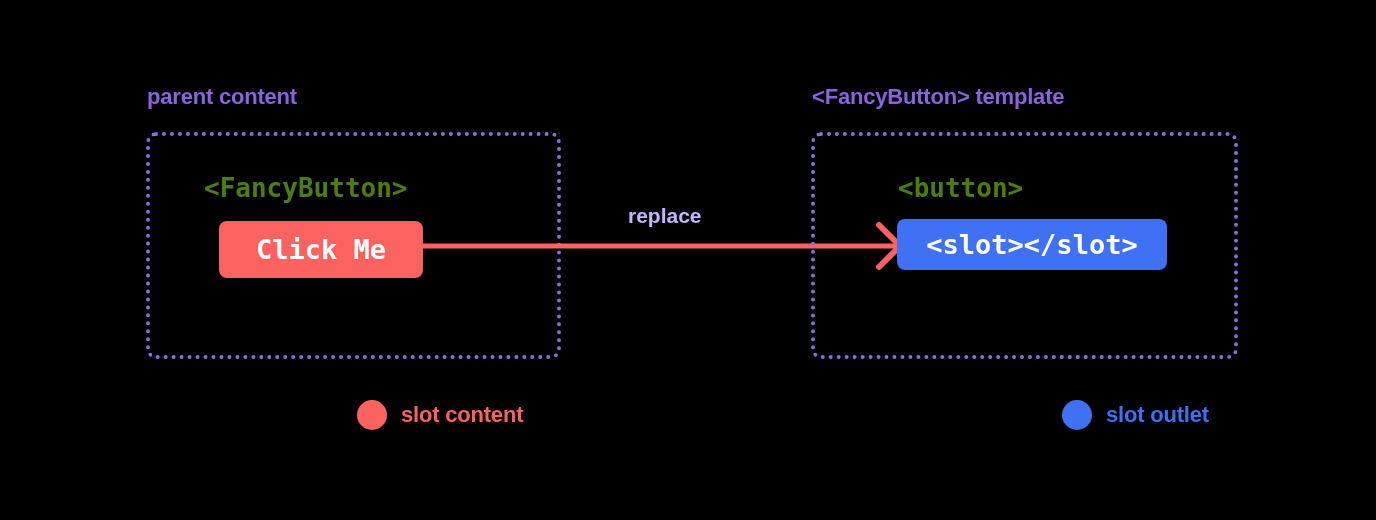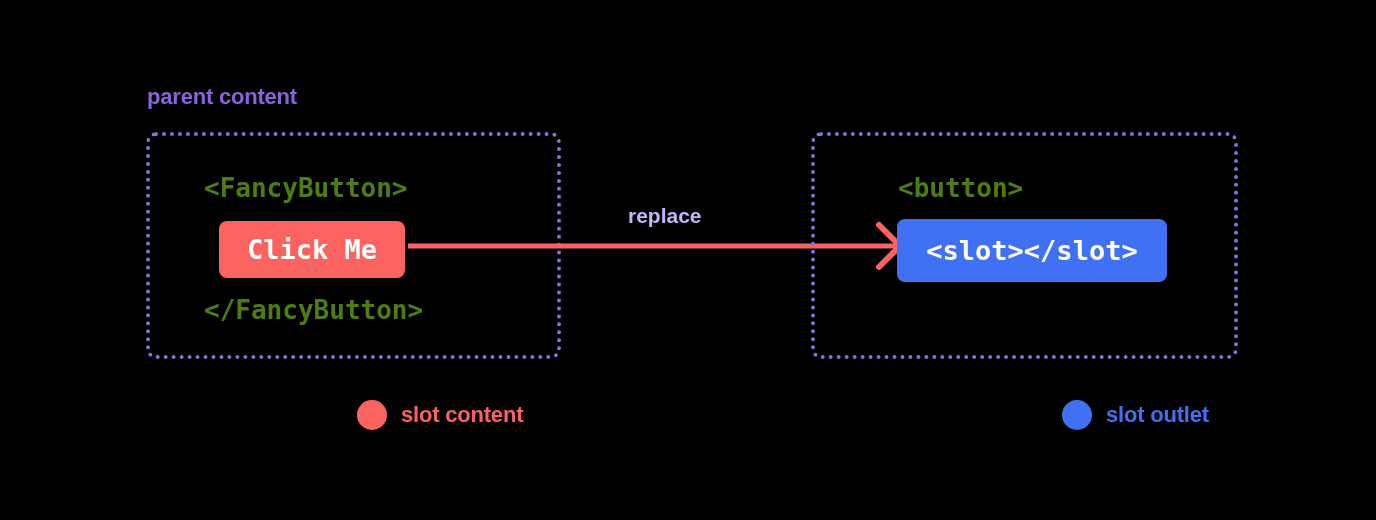--- a/index.html
+++ b/index.html
@@ -70,25 +70,25 @@
     justify-content: center;
     border-radius: 8px;
     font-family: "DejaVu Sans Mono", "Liberation Mono", monospace;
     font-weight: bold;
     font-size: 27px;
     color: #ffffff;
     white-space: pre;
     letter-spacing: 0px;
   }
   #chip-slot-content {
-    left: 219px; top: 221px; width: 186px; height: 57px;
+    left: 219px; top: 221px; width: 204px; height: 57px;
     background: #fb6361;
   }
   #chip-slot-outlet {
-    left: 897px; top: 219px; width: 270px; height: 63px;
+    left: 897px; top: 219px; width: 270px; height: 51px;
     background: #4070f4;
   }
 
   
   #arrow-svg {
     position: absolute;
     left: 400px;
     top: 205px;
     width: 520px;
     height: 82px;
@@ -142,29 +142,29 @@
 <div class="stage">
 
   <div class="panel-title" id="title-left">parent content</div>
 
   <div class="template-box" id="box-left"></div>
 
   <div class="code-line" id="code-open-left">&lt;FancyButton&gt;</div>
 
   <div class="chip" id="chip-slot-content">Click Me</div>
 
-  <div class="code-line" id="code-close-left">&lt;/FancyButton&gt;</div>
 
   <svg id="arrow-svg" viewBox="0 0 520 82" xmlns="http://www.w3.org/2000/svg">
     <line x1="8" y1="41" x2="500" y2="41" stroke="#fb6361" stroke-width="5" stroke-linecap="butt"></line>
     <polyline points="479,20 500,41 479,62" fill="none" stroke="#fb6361" stroke-width="6" stroke-linecap="round" stroke-linejoin="miter"></polyline>
   </svg>
 
   <div id="arrow-label">replace</div>
 
+  <div class="panel-title" id="title-right">&lt;FancyButton&gt; template</div>
 
   <div class="template-box" id="box-right"></div>
 
   <div class="code-line" id="code-open-right">&lt;button&gt;</div>
 
   <div class="chip" id="chip-slot-outlet">&lt;slot&gt;&lt;/slot&gt;</div>
 
 
   <div class="legend-item" id="legend-slot-outlet">
     <span class="legend-dot blue"></span>

